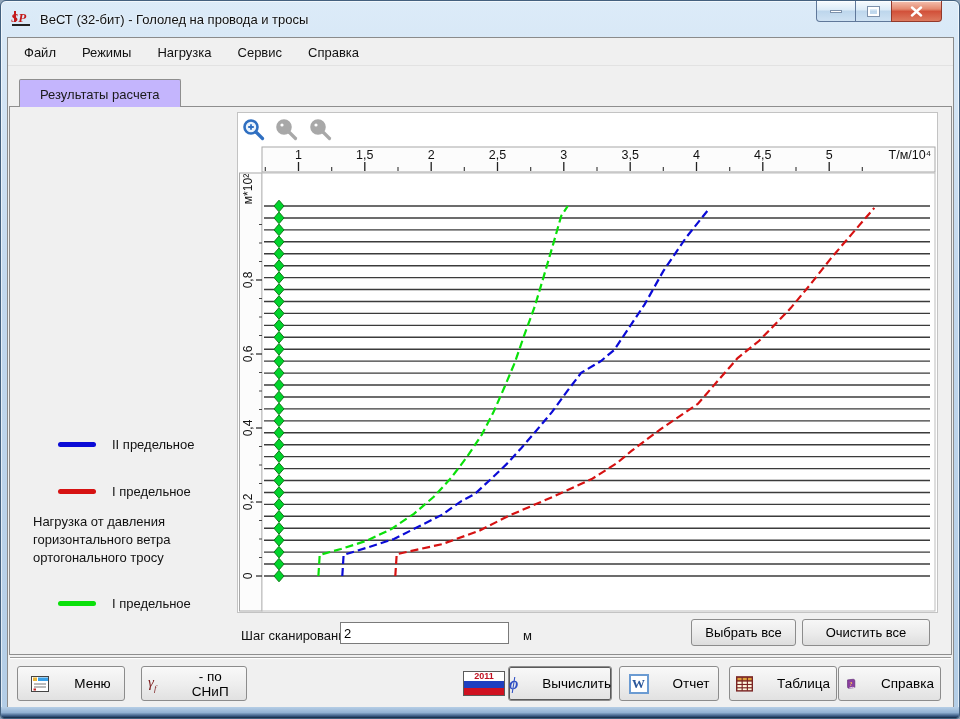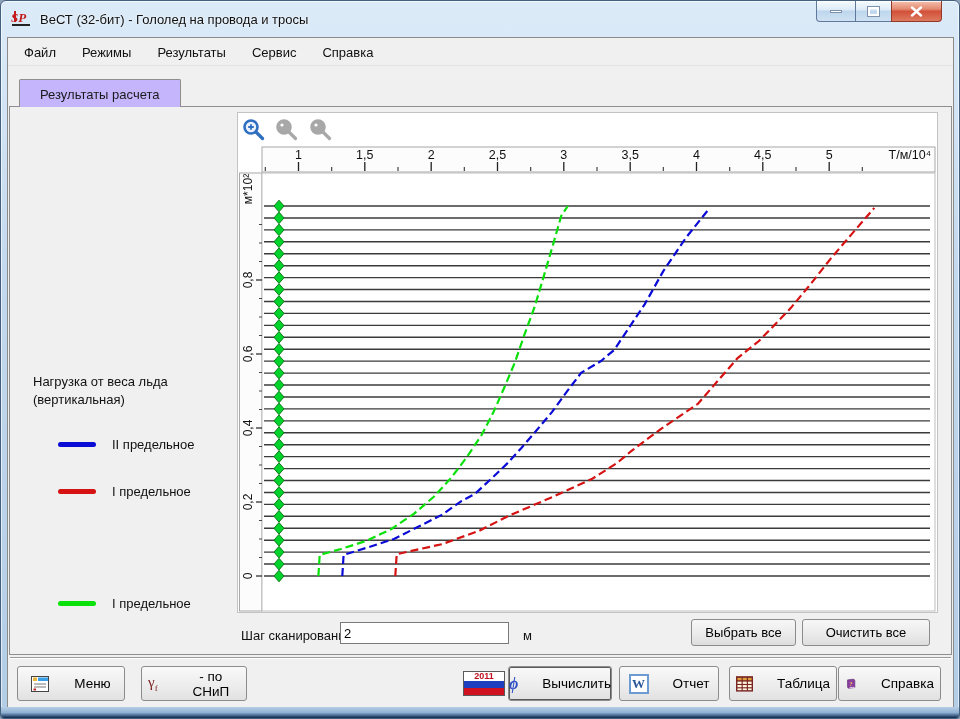--- a/index.html
+++ b/index.html
@@ -57,21 +57,21 @@
   
   .sep{position:absolute;left:2px;right:2px;top:619px;height:2px;border-top:1px solid #9a9a9a;border-bottom:1px solid #fff;}
   .tbtn{position:absolute;top:628px;height:35px;display:flex;align-items:center;justify-content:center;gap:24px;
         border:1px solid #8c8c8c;border-radius:3px;font-size:13.5px;font-family:"Liberation Sans",sans-serif;
         background:linear-gradient(#f9f9f9,#ededed 55%,#e1e1e1);}
   .tbtn.default{box-shadow:inset 0 0 0 1px #5a5a5a;}
   .badge{position:absolute;top:633px;left:455px;width:42px;height:25px;border:1px solid #5a5a5a;display:flex;flex-direction:column;overflow:hidden;}
   .b-white{flex:1.2;background:#fff;color:#c01020;font-weight:bold;font-size:9px;line-height:9px;text-align:center;}
   .b-blue{flex:1;background:#1e3fbf;}
   .b-red{flex:1;background:#cf1120;}
-  .gamma-sym{color:#7c1d1d;font-family:"Liberation Serif",serif;font-size:15px;}
+  .gamma-sym{color:#7c1d1d;font-family:"Liberation Serif",serif;font-style:italic;font-size:15px;}
   .gamma-sym sub{font-size:9px;}
   .phi-sym{color:#2f4fc4;font-family:"Liberation Serif",serif;font-style:italic;font-size:16px;font-weight:bold;}
   .word-ic{width:20px;height:20px;border:2px solid #6b9bd2;background:#fff;color:#2b579a;font-weight:bold;
         font-family:"Liberation Serif",serif;font-size:13px;display:flex;align-items:center;justify-content:center;}
 </style>
 </head>
 <body>
 
 <div class="window">
 
@@ -95,40 +95,40 @@
         </svg>
       </div>
     </div>
   </div>
 
   <div class="client">
 
     <div class="menubar">
       <span class="menu-item">Файл</span>
       <span class="menu-item">Режимы</span>
-      <span class="menu-item">Результаты</span>
+      <span class="menu-item">Нагрузка</span>
       <span class="menu-item">Сервис</span>
       <span class="menu-item">Справка</span>
     </div>
 
     <div class="tabstrip">
       <div class="tab active">Результаты расчета</div>
     </div>
 
     <div class="tabpanel">
 
-      <div class="legend-title" style="left:23px;top:266px;">Нагрузка от веса льда (вертикальная)</div>
       <div class="legend-row" style="left:48px;top:330px;">
         <span class="swatch" style="background: rgb(11, 11, 214);"></span>
         <span class="legend-label">II предельное</span>
       </div>
       <div class="legend-row" style="left:48px;top:377px;">
         <span class="swatch" style="background: rgb(214, 18, 18);"></span>
         <span class="legend-label">I предельное</span>
       </div>
+      <div class="legend-title" style="left:23px;top:406px;">Нагрузка от давления горизонтального ветра ортогонального тросу</div>
       <div class="legend-row" style="left:48px;top:489px;">
         <span class="swatch" style="background: rgb(10, 224, 10);"></span>
         <span class="legend-label">I предельное</span>
       </div>
 
       <div class="chart">
         <span class="mag" style="left:3px;">
           <svg width="27" height="27" viewBox="0 0 27 27">
             <circle cx="10" cy="10" r="6.5" fill="#eaf3fd" stroke="#2f6fc1" stroke-width="2.6"></circle>
             <line x1="15" y1="15" x2="21.5" y2="21.5" stroke="#2f6fc1" stroke-width="3.2" stroke-linecap="round"></line>

